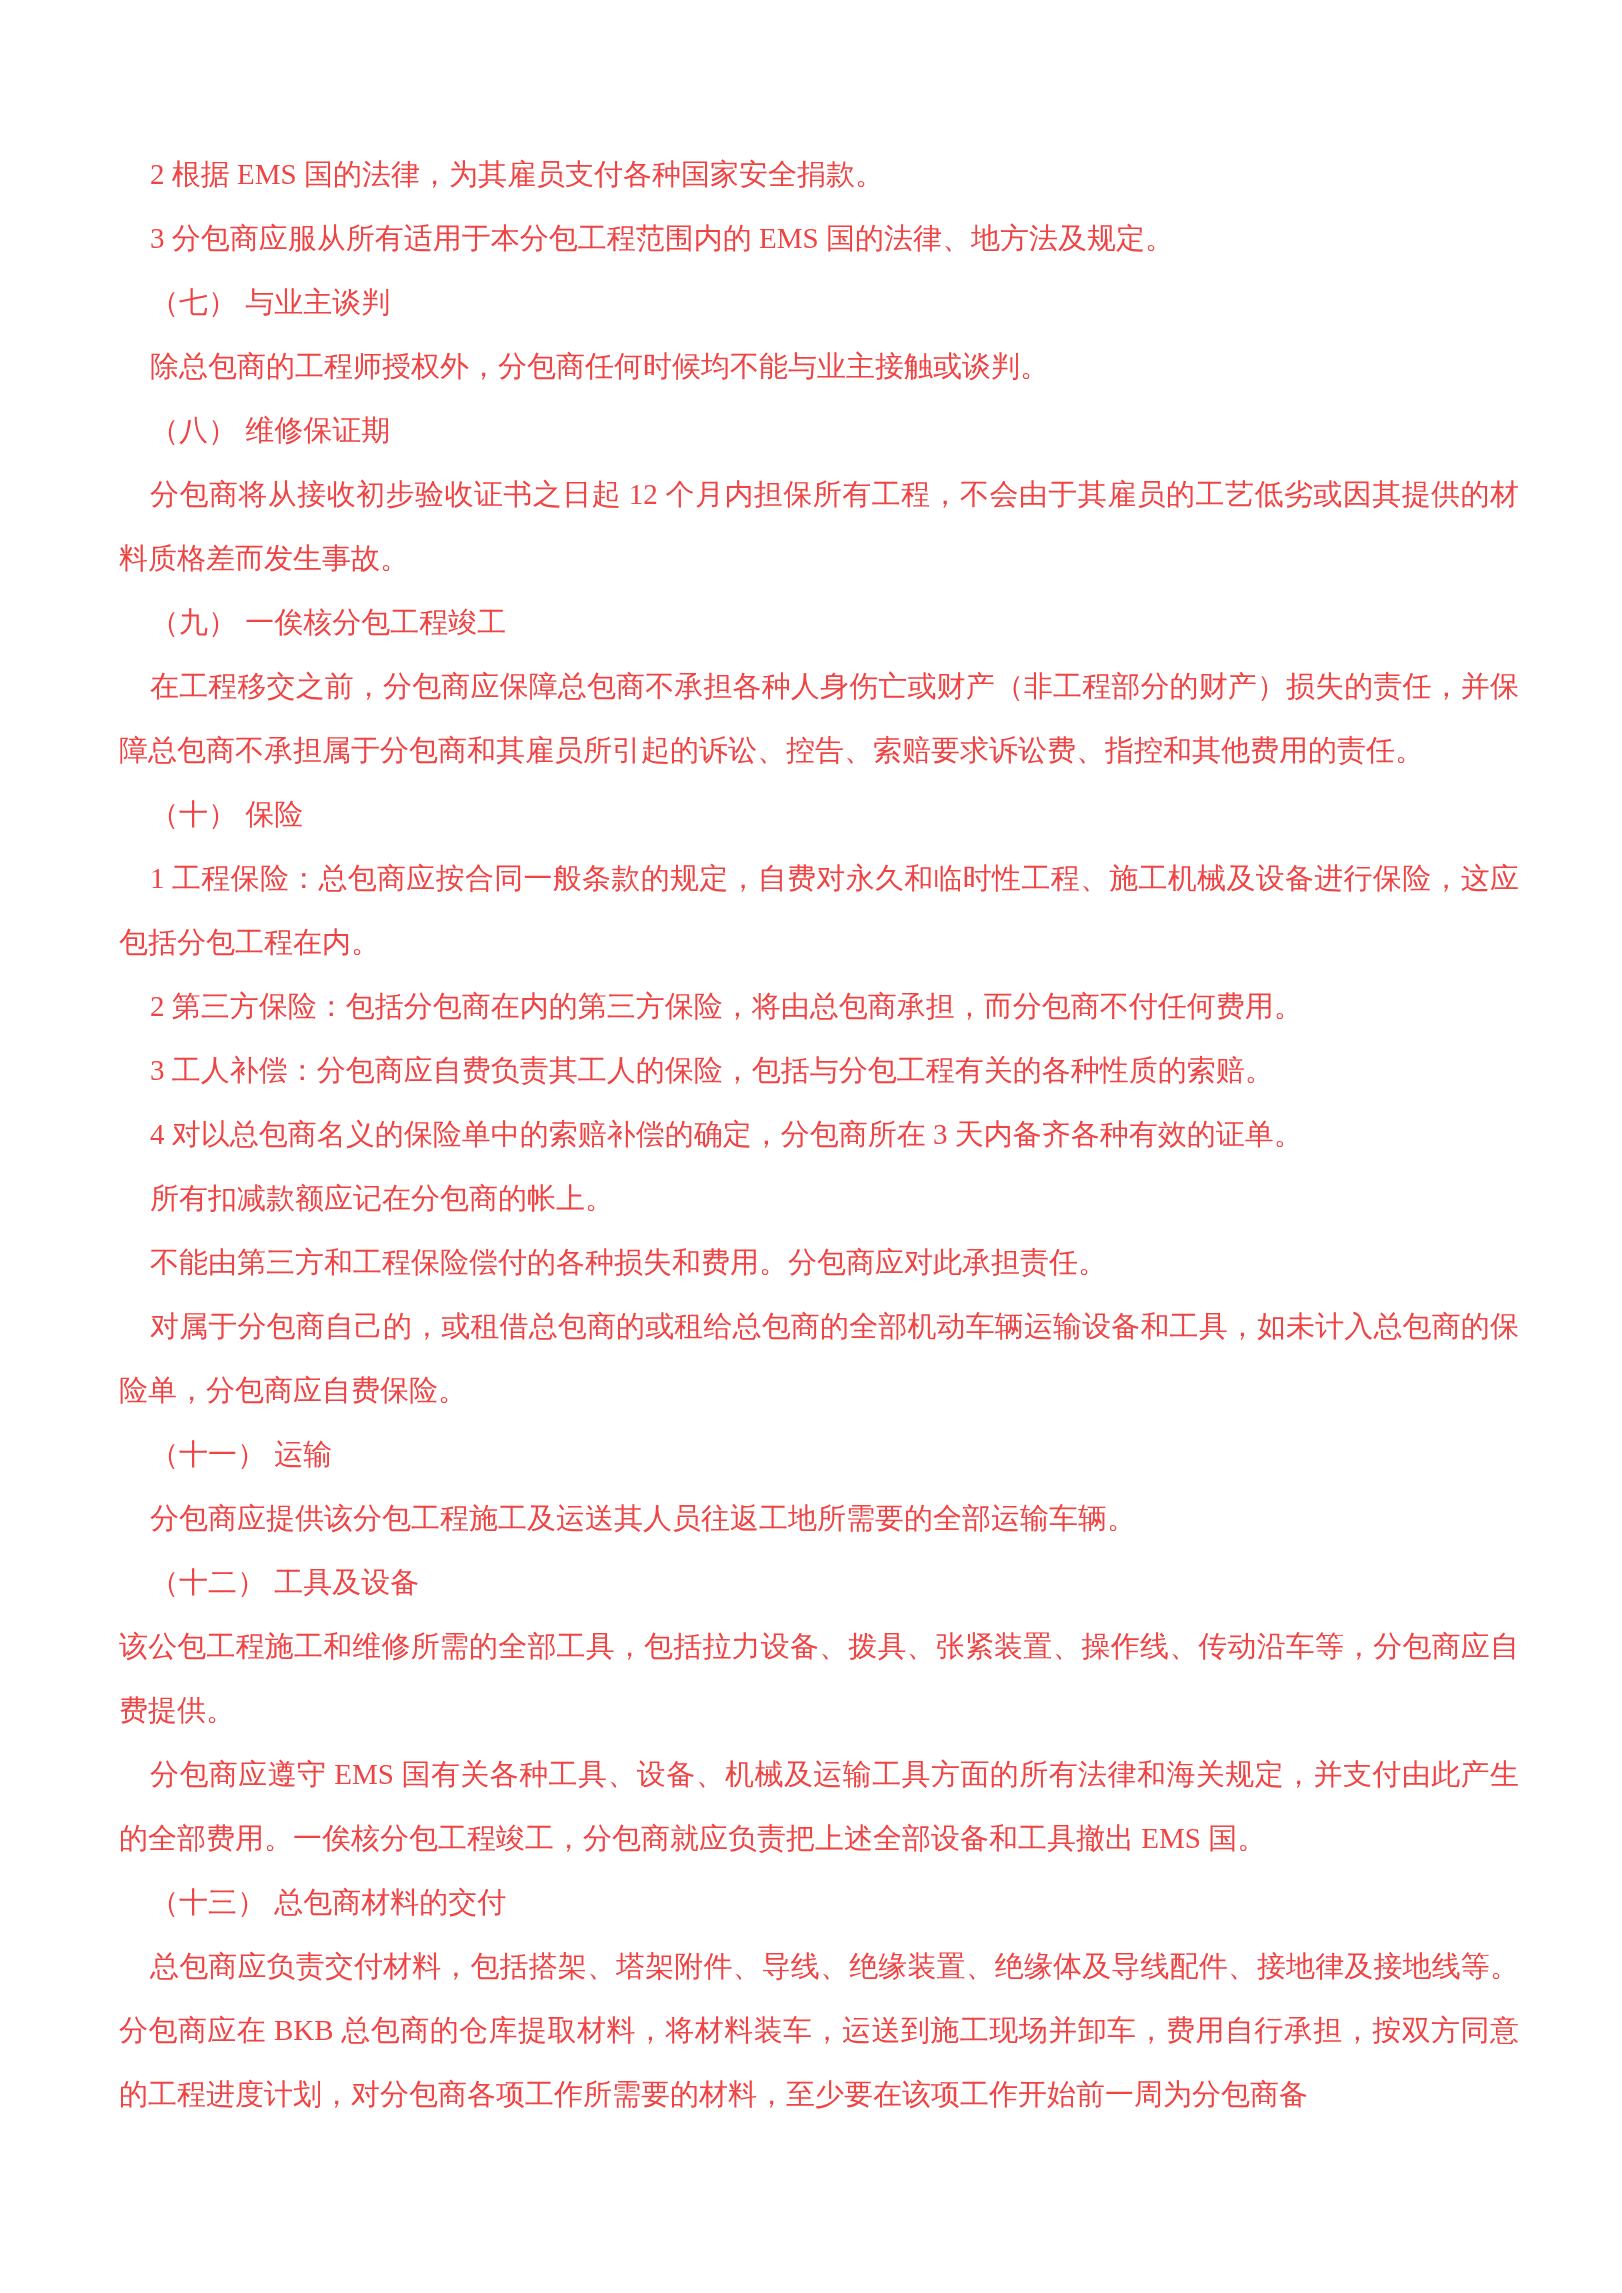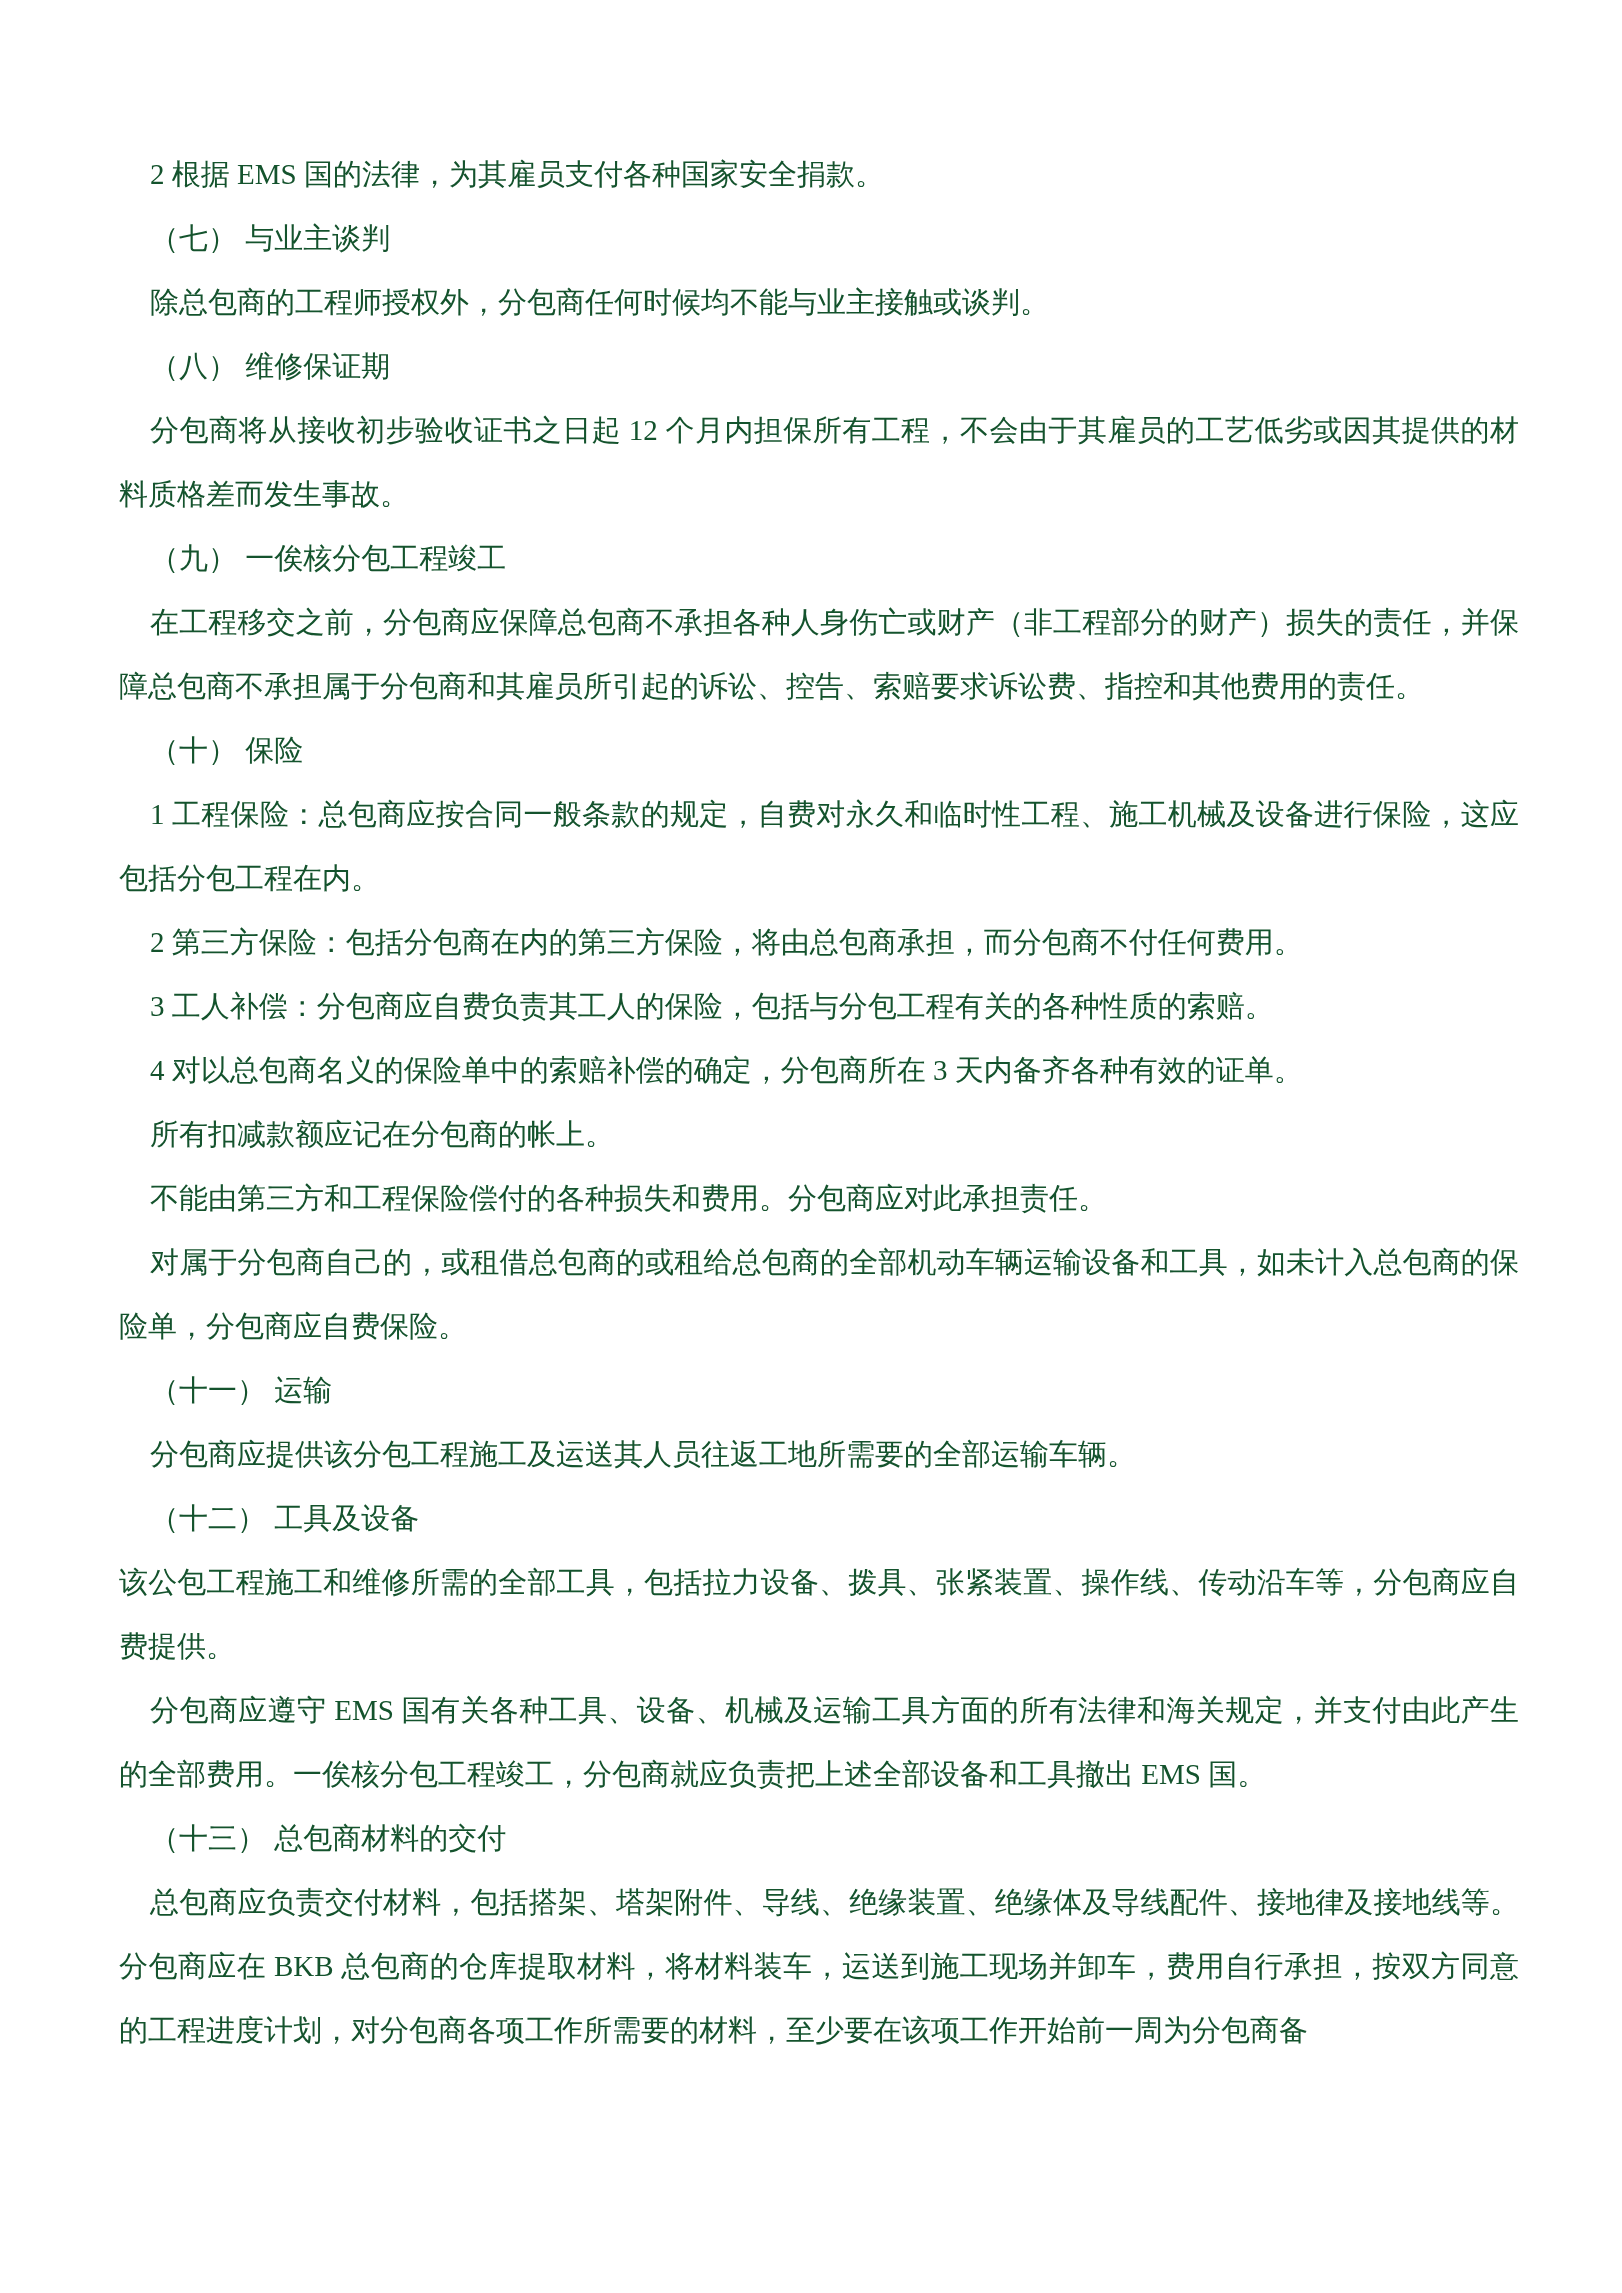--- a/index.html
+++ b/index.html
@@ -6,21 +6,21 @@
     margin: 0;
     padding: 0;
     background: #888;
   }
   .page {
     position: relative;
     width: 1623px;
     height: 2294px;
     margin: 0 auto;
     background: #ffffff;
-    color: #14532d;
+    color: #ef4444;
     font-family: "Liberation Serif", "DejaVu Serif", serif;
     overflow: hidden;
   }
   .content {
     position: absolute;
     left: 119px;
     top: 142px;
     width: 1400px;
     font-size: 29px;
     line-height: 64px;
@@ -48,20 +48,21 @@
     margin-left: 8.2px;
     font-weight: normal;
   }
 </style>
 </head>
 <body>
 
 <div class="page">
   <div class="content" id="content">
       <div class="para indent">2 根据 EMS 国的法律，为其雇员支付各种国家安全捐款。</div>
+      <div class="para indent">3 分包商应服从所有适用于本分包工程范围内的 EMS 国的法律、地方法及规定。</div>
       <div class="heading"><span class="h-prefix">（七）</span><span class="h-title">与业主谈判</span></div>
       <div class="para indent">除总包商的工程师授权外，分包商任何时候均不能与业主接触或谈判。</div>
       <div class="heading"><span class="h-prefix">（八）</span><span class="h-title">维修保证期</span></div>
       <div class="para indent">分包商将从接收初步验收证书之日起 12 个月内担保所有工程，不会由于其雇员的工艺低劣或因其提供的材料质格差而发生事故。</div>
       <div class="heading"><span class="h-prefix">（九）</span><span class="h-title">一俟核分包工程竣工</span></div>
       <div class="para indent">在工程移交之前，分包商应保障总包商不承担各种人身伤亡或财产（非工程部分的财产）损失的责任，并保障总包商不承担属于分包商和其雇员所引起的诉讼、控告、索赔要求诉讼费、指控和其他费用的责任。</div>
       <div class="heading"><span class="h-prefix">（十）</span><span class="h-title">保险</span></div>
       <div class="para indent">1 工程保险：总包商应按合同一般条款的规定，自费对永久和临时性工程、施工机械及设备进行保险，这应包括分包工程在内。</div>
       <div class="para indent">2 第三方保险：包括分包商在内的第三方保险，将由总包商承担，而分包商不付任何费用。</div>
       <div class="para indent">3 工人补偿：分包商应自费负责其工人的保险，包括与分包工程有关的各种性质的索赔。</div>

